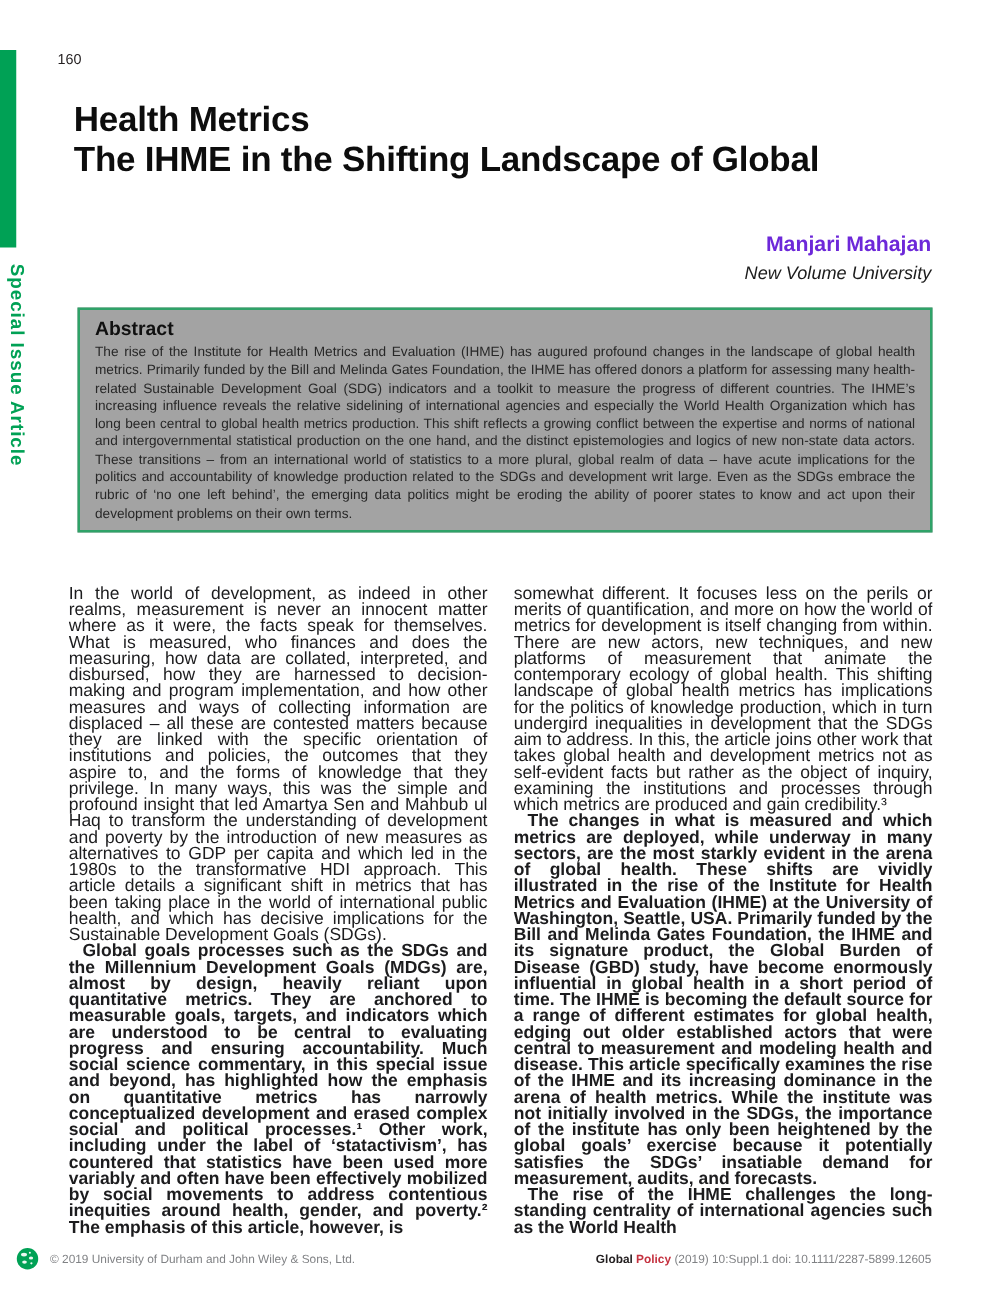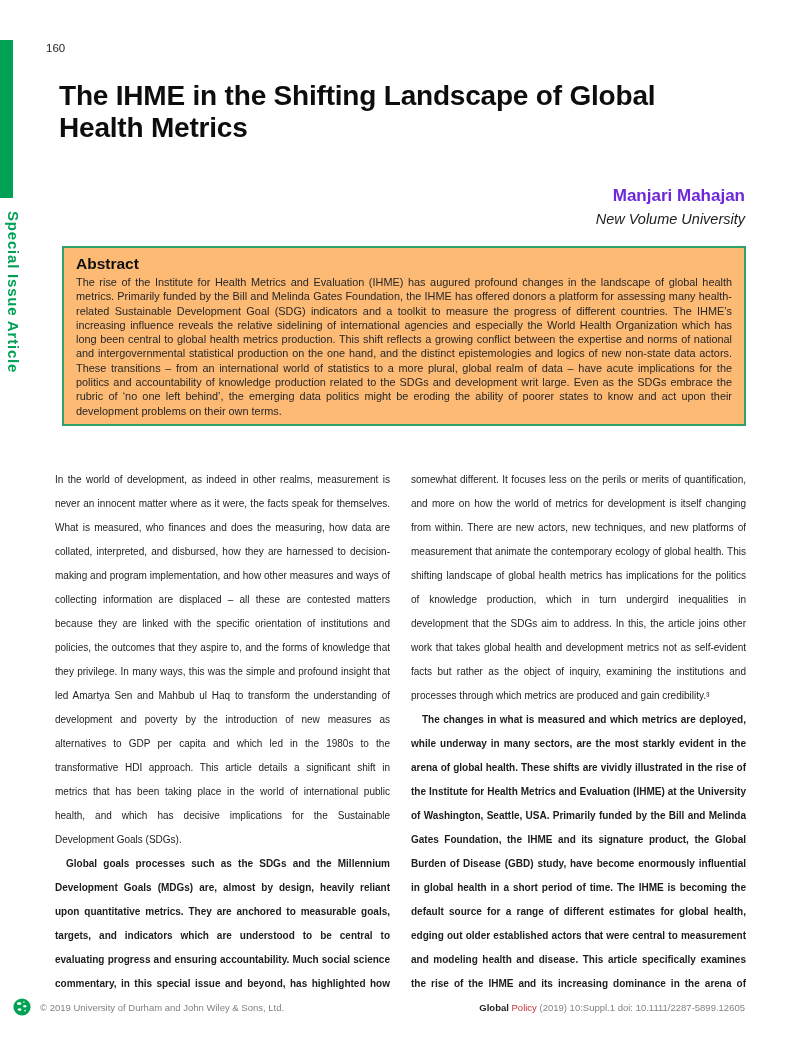--- a/index.html
+++ b/index.html
@@ -29,64 +29,64 @@
   .article-title {
     position:absolute; left:59px; top:80px; width:690px;
     font-size:28px; font-weight:bold; line-height:32px;
     color:#0d0d0d; letter-spacing:-0.2px;
   }
   .author-block { position:absolute; right:47px; top:186px; text-align:right; }
   .author-name { font-size:17px; font-weight:bold; color:#6d28d9; }
   .author-affiliation { font-size:14.5px; font-style:italic; color:#1c1c1c; margin-top:5px; }
   .abstract-box {
     position:absolute; left:62px; top:246px; width:684px; height:180px;
-    box-sizing:border-box; background:#fdba74; border:2px solid #2fa268;
+    box-sizing:border-box; background:#a3a3a3; border:2px solid #2fa268;
     padding:6px 12px 8px 12px;
   }
   .abstract-heading { font-size:15.5px; font-weight:bold; color:#101010; margin:1px 0 2px 0; }
   .abstract-text {
     font-size:10.9px; line-height:14.3px; text-align:justify; color:#272727;
   }
   .body-columns {
     position:absolute; left:55px; top:468px; width:691px; height:526px;
     display:flex; gap:21px; overflow:hidden;
   }
   .column {
-    width:335px; font-size:10px; line-height:24px;
+    width:335px; font-size:14px; line-height:13px;
     text-align:justify; color:#1c1c1e;
   }
   .column p { margin:0; }
   .column p.indent { text-indent:11px;font-weight:bold; }
   .footer-globe { position:absolute; left:13px; top:998px; width:18px; height:18px; }
   .footer-copyright {
     position:absolute; left:40px; top:1002px;
     font-size:9.5px; color:#808285;
   }
   .footer-citation {
     position:absolute; right:47px; top:1002px;
     font-size:9.5px; color:#808285; white-space:pre;
   }
   .footer-citation .j-black { font-weight:bold; color:#231f20; }
-  .footer-citation .j-red   { font-weight:normal; color:#c53240;margin-top:18px; }
+  .footer-citation .j-red   { font-weight:bold; color:#c53240;margin-top:18px; }
 </style>
 </head>
 <body>
 
 <div class="page">
 
   <div class="green-bar"></div>
 
   <div class="sidebar-vertical">Special Issue Article</div>
 
   <div class="page-number">160</div>
 
 
   <div class="article-title">
+    <div>Health Metrics</div>
     <div>The IHME in the Shifting Landscape of Global</div>
-    <div>Health Metrics</div>
   </div>
 
   <div class="author-block">
     <div class="author-name">Manjari Mahajan</div>
     <div class="author-affiliation">New Volume University</div>
   </div>
 
   <div class="abstract-box">
     <div class="abstract-heading">Abstract</div>
     <div class="abstract-text">The rise of the Institute for Health Metrics and Evaluation (IHME) has augured profound changes in the landscape of global health metrics. Primarily funded by the Bill and Melinda Gates Foundation, the IHME has offered donors a platform for assessing many health-related Sustainable Development Goal (SDG) indicators and a toolkit to measure the progress of different countries. The IHME’s increasing influence reveals the relative sidelining of international agencies and especially the World Health Organization which has long been central to global health metrics production. This shift reflects a growing conflict between the expertise and norms of national and intergovernmental statistical production on the one hand, and the distinct epistemologies and logics of new non-state data actors. These transitions – from an international world of statistics to a more plural, global realm of data – have acute implications for the politics and accountability of knowledge production related to the SDGs and development writ large. Even as the SDGs embrace the rubric of ‘no one left behind’, the emerging data politics might be eroding the ability of poorer states to know and act upon their development problems on their own terms.</div>

